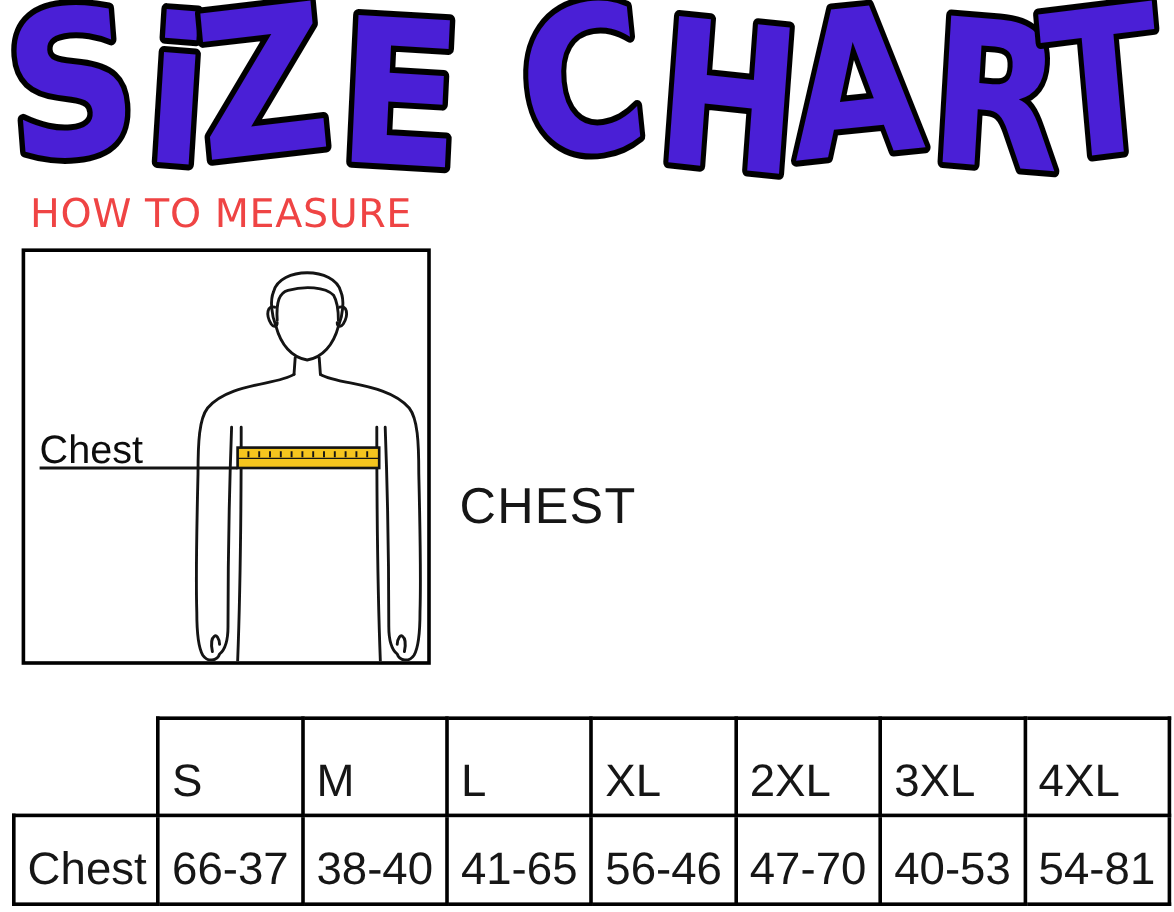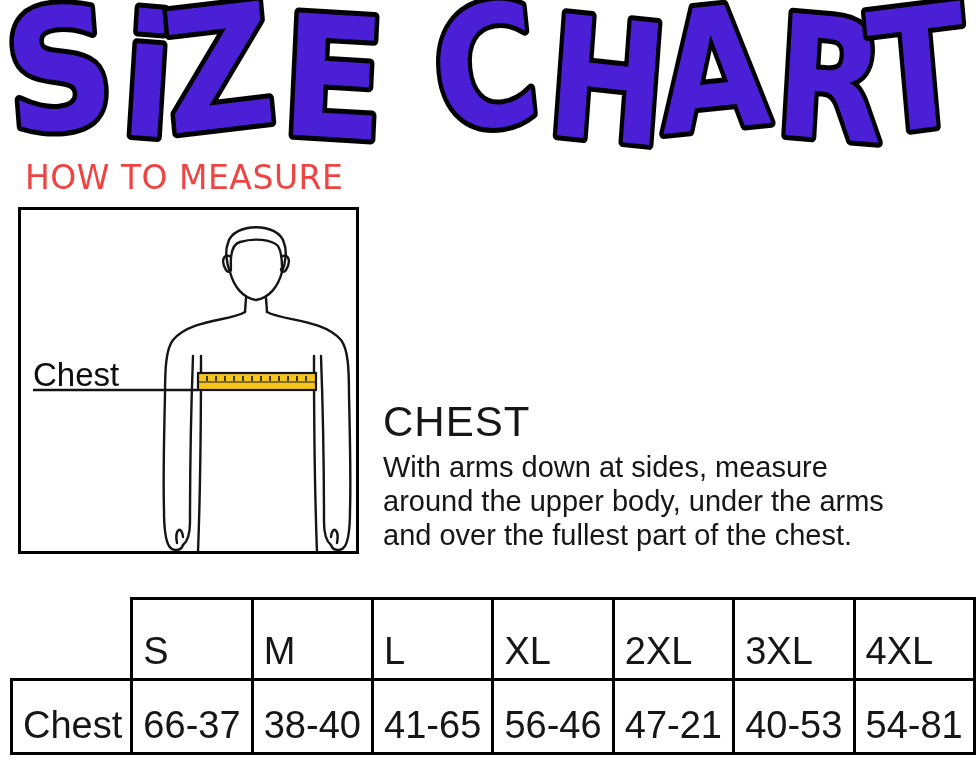--- a/index.html
+++ b/index.html
@@ -101,44 +101,39 @@
       <rect class="tape-rect" x="177" y="163" width="118" height="17"></rect>
       <path class="tape-tick" d="M 186 166 V 171 M 195 166 V 171 M 204 166 V 171 M 213 166 V 171 M 222 166 V 171 M 231 166 V 171 M 240 166 V 171 M 249 166 V 171 M 258 166 V 171 M 267 166 V 171 M 276 166 V 171 M 285 166 V 171"></path>
       <path class="tape-midline" d="M 177 172 H 295"></path>
 
       <line class="pointer-line" x1="12" y1="180" x2="177" y2="180"></line>
       <text class="chest-diagram-label" x="12" y="176">Chest</text>
     </svg>
   </div>
 
   <div class="chest-heading">CHEST</div>
-  <div class="chest-desc">
-    <div>With arms down at sides, measure</div>
-    <div>around the upper body, under the arms</div>
-    <div>and over the fullest part of the chest.</div>
-  </div>
 
   <table class="size-table">
     <tbody>
         <tr class="header-row">
       <td class="corner"></td>
       <th>S</th>
       <th>M</th>
       <th>L</th>
       <th>XL</th>
       <th>2XL</th>
       <th>3XL</th>
       <th>4XL</th>
     </tr>
     <tr class="data-row">
       <td>Chest</td>
       <td>66-37</td>
       <td>38-40</td>
       <td>41-65</td>
       <td>56-46</td>
-      <td>47-21</td>
+      <td>47-70</td>
       <td>40-53</td>
       <td>54-81</td>
     </tr>
   </tbody>
     </table>
 
 </div>
 
 </body></html>

